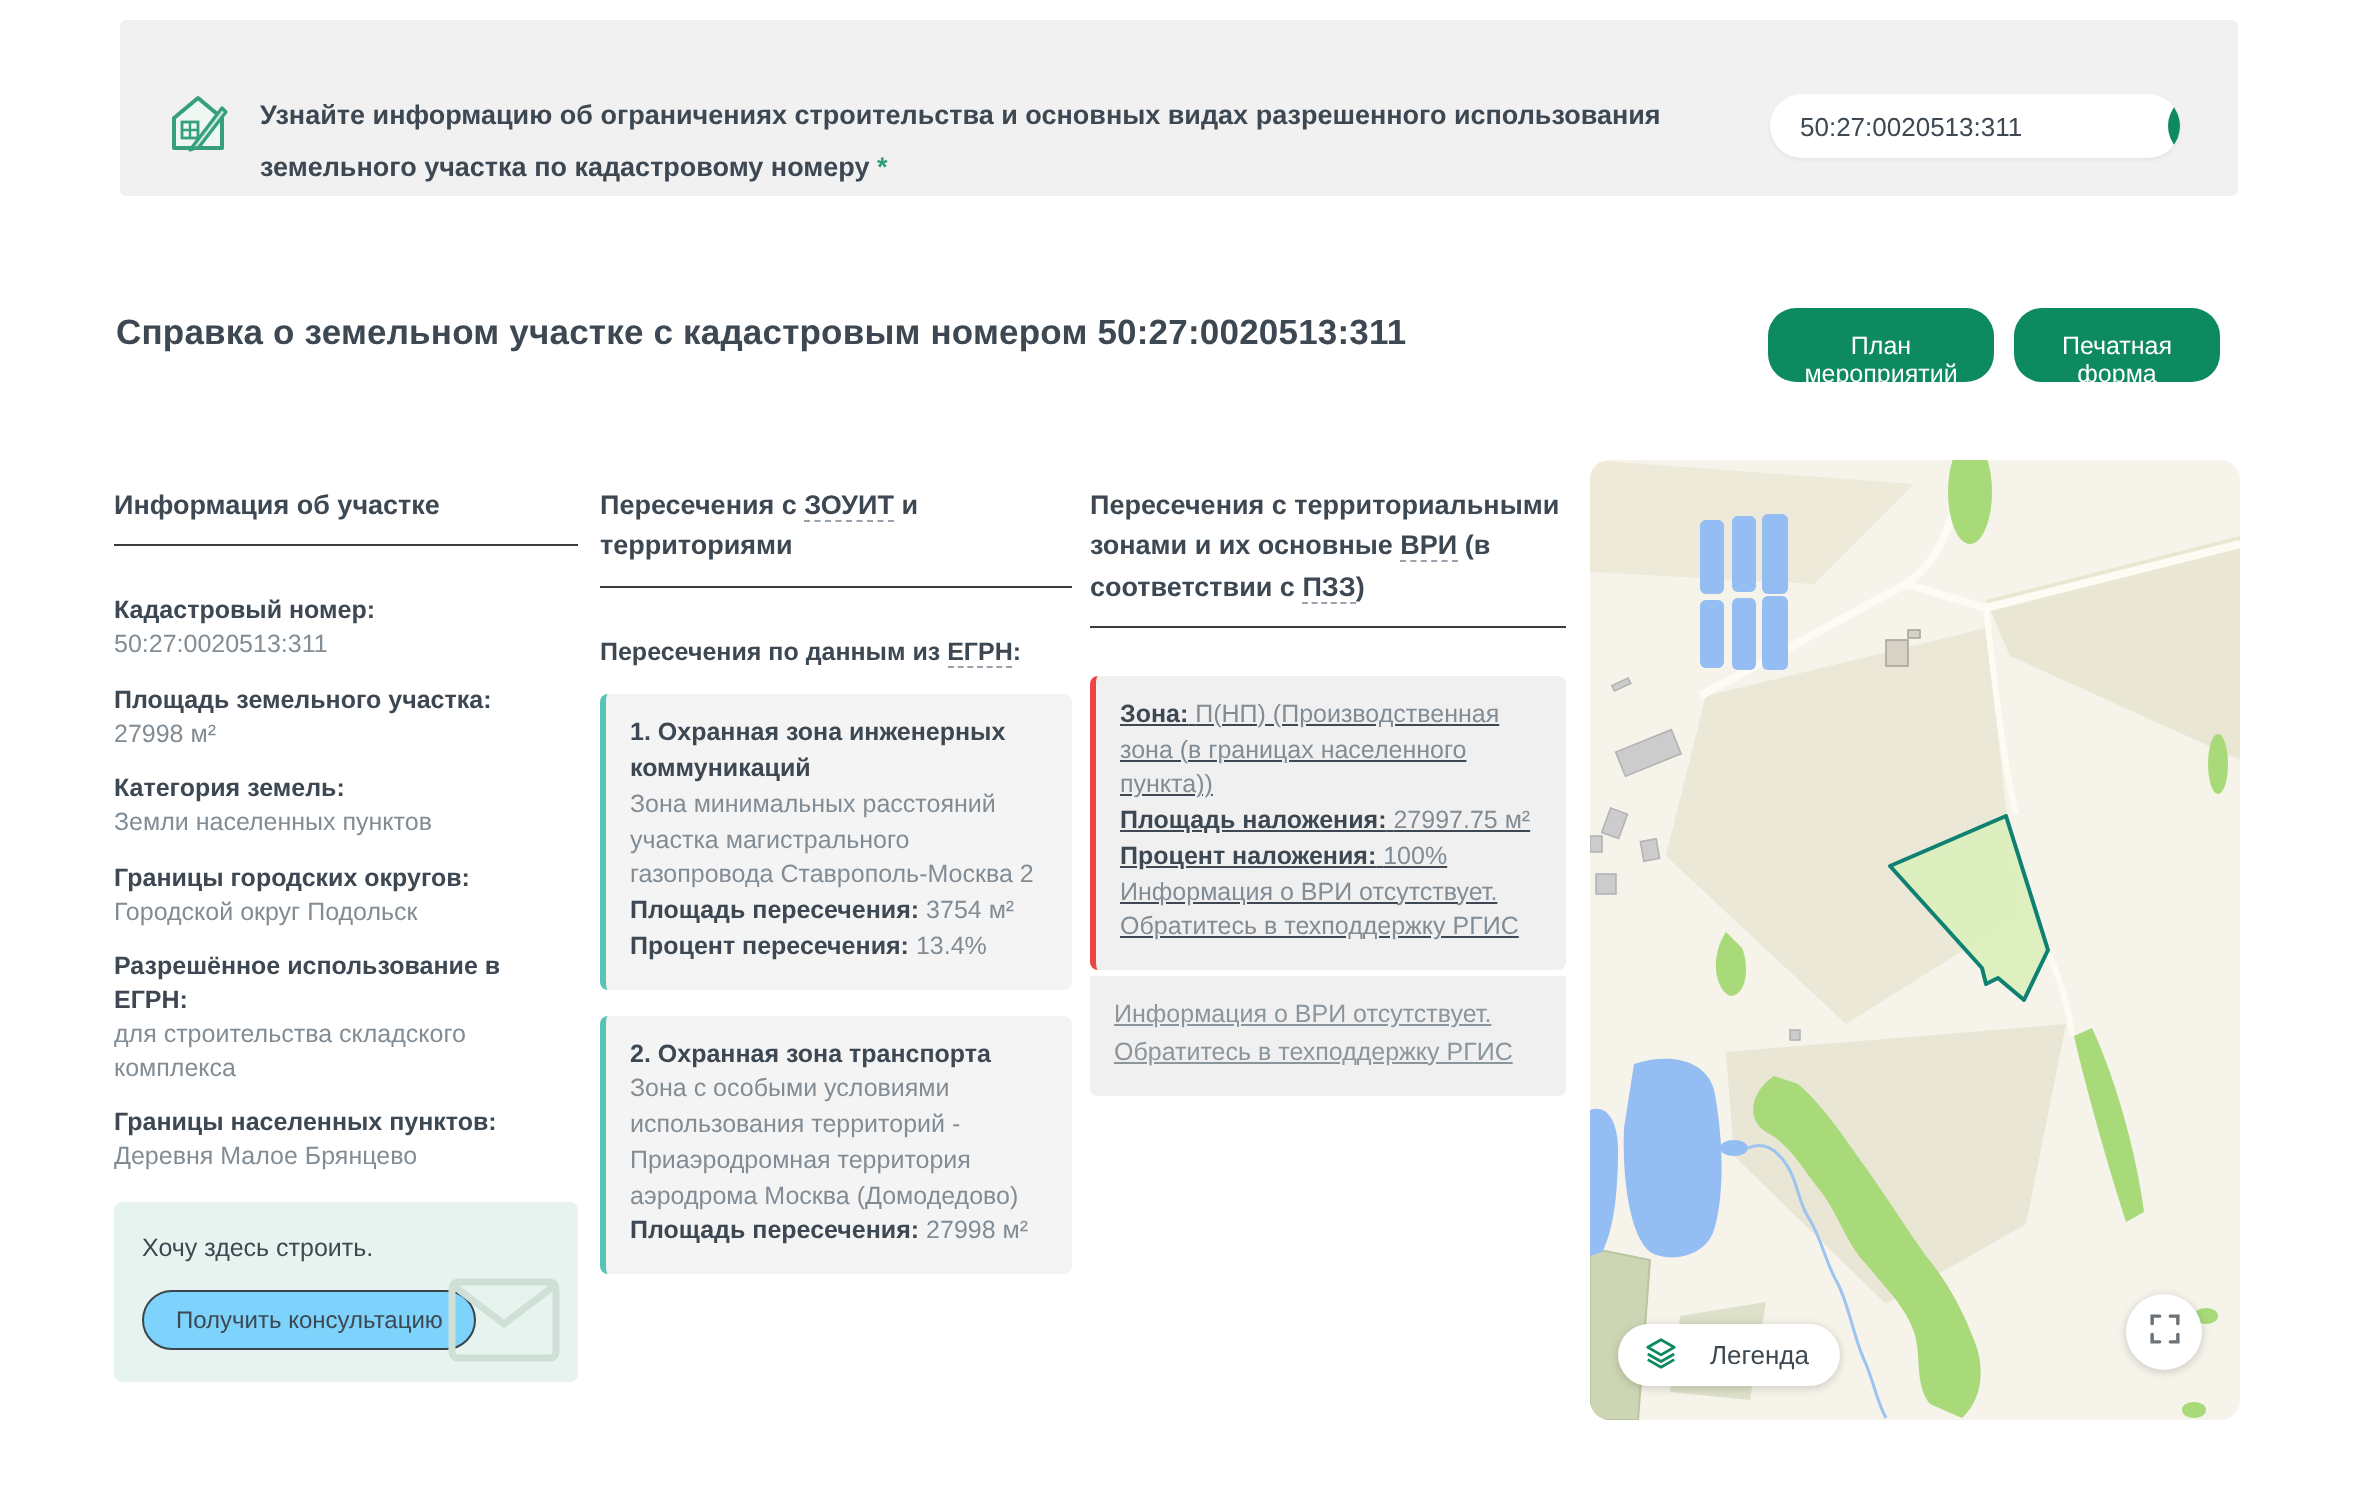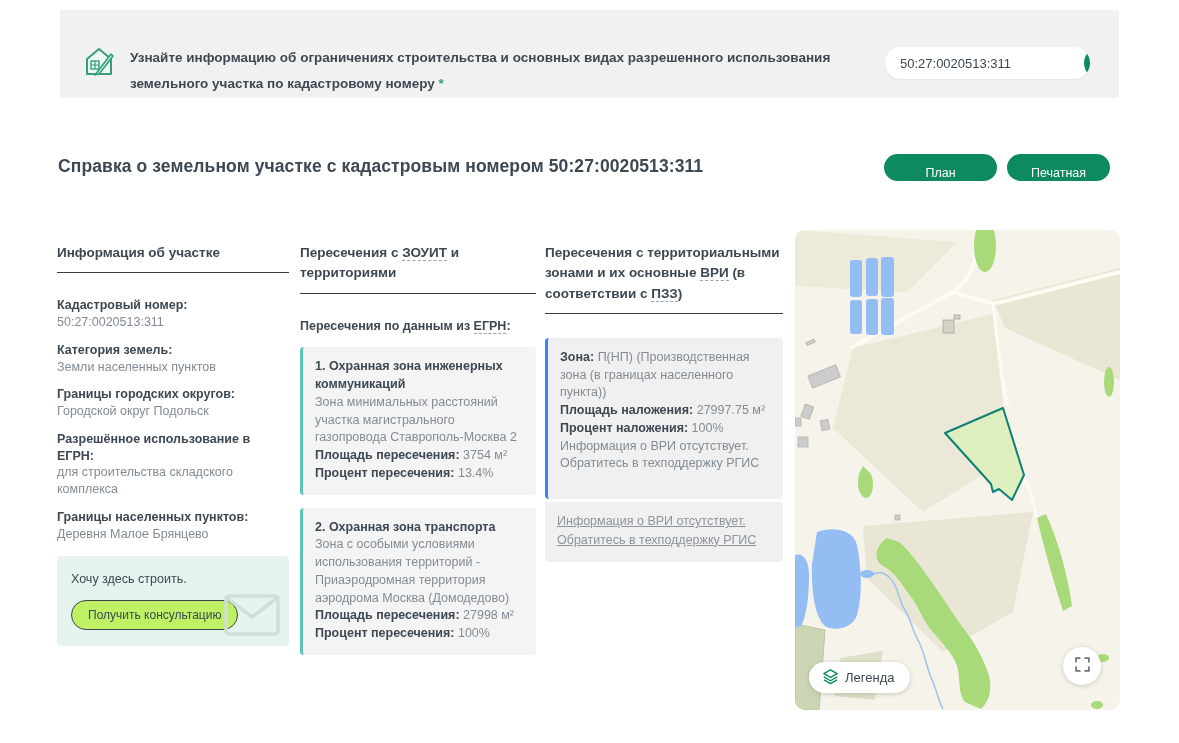--- a/index.html
+++ b/index.html
@@ -36,21 +36,21 @@
     background:#0e8a60; border-radius:16px; flex:0 0 auto;
     display:flex; align-items:center; justify-content:center;
   }
 
   
   .page-title {
     position:absolute; left:58px; top:156px; font-size:17.5px; font-weight:700;
     color:#3d4852; letter-spacing:0.1px;
   }
   .pill-btn {
-    position:absolute; top:154px; height:27px; border:none; cursor:pointer;
+    position:absolute; top:154px; height:37px; border:none; cursor:pointer;
     background:#0e8a60; color:#ffffff; font-family:inherit; font-size:12.5px;
     border-radius:14px; padding:12px 16px;
   }
   .pill-btn.plan  { left:884px; width:113px; }
   .pill-btn.print { left:1007px; width:103px; }
 
   
   .col { position:absolute; top:243px; font-size:12.5px; line-height:1.34; }
   .col1 { left:57px;  width:232px; }
   .col2 { left:300px; width:236px; }
@@ -64,57 +64,57 @@
   .field { margin-bottom:11px; }
   .field-label { font-weight:700; color:#3d4852; }
   .field-value { color:#828c94; }
 
   .consult-box {
     position:relative; margin-top:14px; background:#e7f3ee; border-radius:4px;
     padding:15px 14px 16px; overflow:hidden;
   }
   .consult-text { font-size:12.5px; color:#3d4852; }
   .consult-btn {
-    margin-top:12px; background:#bef264; border:1px solid #3a444c; cursor:pointer;
+    margin-top:12px; background:#7dd3fc; border:1px solid #3a444c; cursor:pointer;
     border-radius:16px; padding:7px 16px; font-family:inherit; font-size:12px;
     color:#3d4852;
   }
   .envelope { position:absolute; right:8px; bottom:4px; }
 
   .subheading { font-weight:700; color:#3d4852; margin-bottom:13px; font-size:12.5px; }
 
   .zcard {
     background:#f4f4f5; border-left:3px solid #5bc2b6; border-radius:4px;
     padding:11px 12px 12px; margin-bottom:13px; line-height:1.42;
   }
   .zcard-title { font-weight:700; color:#3d4852; }
   .zcard-desc  { color:#828c94; }
   .stat-label  { font-weight:700; color:#3d4852; }
   .stat-value  { color:#828c94; }
 
   .tcard {
-    background:#f0f0f1; border-left:3px solid #3b82f6; border-radius:4px;
-    padding:11px 12px 26px; line-height:1.42;
+    background:#f0f0f1; border-left:3px solid #ef4444; border-radius:4px;
+    padding:11px 12px 12px; line-height:1.42;text-decoration:underline;
   }
   .tlinks {
     background:#f0f0f1; border-radius:0 0 4px 4px; margin-top:3px;
     padding:10px 12px 12px; line-height:1.5;
   }
   .tlink { display:block; color:#8b959c; text-decoration:underline; cursor:pointer; }
 
   
   .map {
     position:absolute; left:795px; top:230px; width:325px; height:480px;
     border-radius:10px; overflow:hidden; background:#f6f3ea;
   }
   .map svg.map-canvas { position:absolute; inset:0; }
   .legend-btn {
     position:absolute; left:14px; top:432px; height:31px; padding:0 16px 0 13px;
     background:#ffffff; border:none; border-radius:16px; cursor:pointer;
-    display:flex; align-items:center; gap:6px;
+    display:flex; align-items:center; gap:16px;
     box-shadow:0 1px 5px rgba(0,0,0,0.18);
     font-family:inherit; font-size:13px; color:#3d4852;
   }
   .fullscreen-btn {
     position:absolute; left:268px; top:417px; width:38px; height:38px;
     background:#ffffff; border:none; border-radius:50%; cursor:pointer;
     display:flex; align-items:center; justify-content:center;
     box-shadow:0 1px 5px rgba(0,0,0,0.18);
   }
   .map-watermark {
@@ -151,20 +151,24 @@
   <button class="pill-btn print">Печатная форма</button>
 
   <div class="col col1">
     <div class="col-heading">Информация об участке</div>
 
     <div class="field">
       <div class="field-label">Кадастровый номер:</div>
       <div class="field-value">50:27:0020513:311</div>
     </div>
     <div class="field">
+      <div class="field-label">Площадь земельного участка:</div>
+      <div class="field-value">27998 м²</div>
+    </div>
+    <div class="field">
       <div class="field-label">Категория земель:</div>
       <div class="field-value">Земли населенных пунктов</div>
     </div>
     <div class="field">
       <div class="field-label">Границы городских округов:</div>
       <div class="field-value">Городской округ Подольск</div>
     </div>
     <div class="field">
       <div class="field-label">Разрешённое использование в ЕГРН:</div>
       <div class="field-value">для строительства складского комплекса</div>
@@ -195,21 +199,20 @@
       <div class="zcard-title">1. Охранная зона инженерных коммуникаций</div>
       <div class="zcard-desc">Зона минимальных расстояний участка магистрального газопровода Ставрополь-Москва 2</div>
       <div class="stat"><span class="stat-label">Площадь пересечения:</span> <span class="stat-value">3754 м²</span></div>
       <div class="stat"><span class="stat-label">Процент пересечения:</span> <span class="stat-value">13.4%</span></div>
     </div>
 
     <div class="zcard">
       <div class="zcard-title">2. Охранная зона транспорта</div>
       <div class="zcard-desc">Зона с особыми условиями использования территорий - Приаэродромная территория аэродрома Москва (Домодедово)</div>
       <div class="stat"><span class="stat-label">Площадь пересечения:</span> <span class="stat-value">27998 м²</span></div>
-      <div class="stat"><span class="stat-label">Процент пересечения:</span> <span class="stat-value">100%</span></div>
     </div>
   </div>
 
   <div class="col col3">
     <div class="col-heading"><span>Пересечения с территориальными зонами и их основные </span><span class="abbr">ВРИ</span><span> (в соответствии с </span><span class="abbr">ПЗЗ</span><span>)</span></div>
 
     <div class="tcard">
       <div><span class="stat-label">Зона:</span> <span class="stat-value">П(НП) (Производственная зона (в границах населенного пункта))</span></div>
       <div><span class="stat-label">Площадь наложения:</span> <span class="stat-value">27997.75 м²</span></div>
       <div><span class="stat-label">Процент наложения:</span> <span class="stat-value">100%</span></div>

